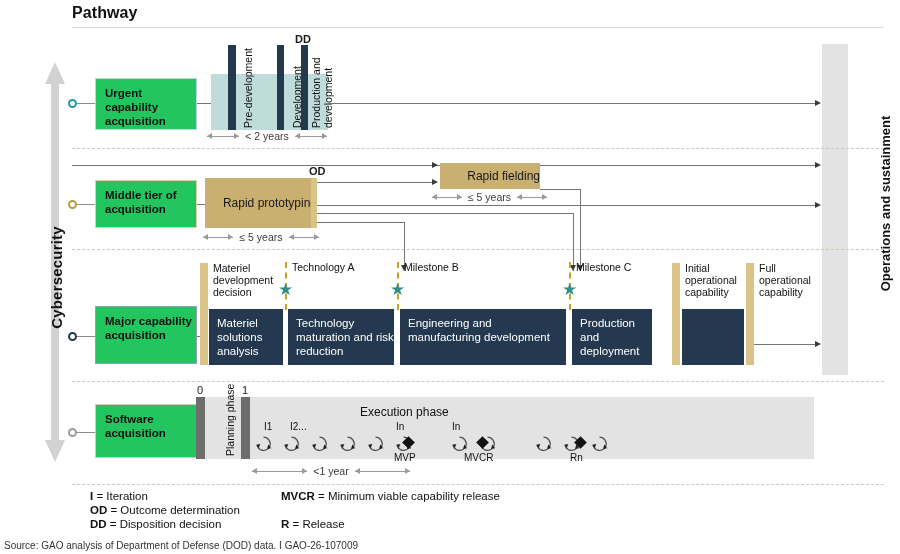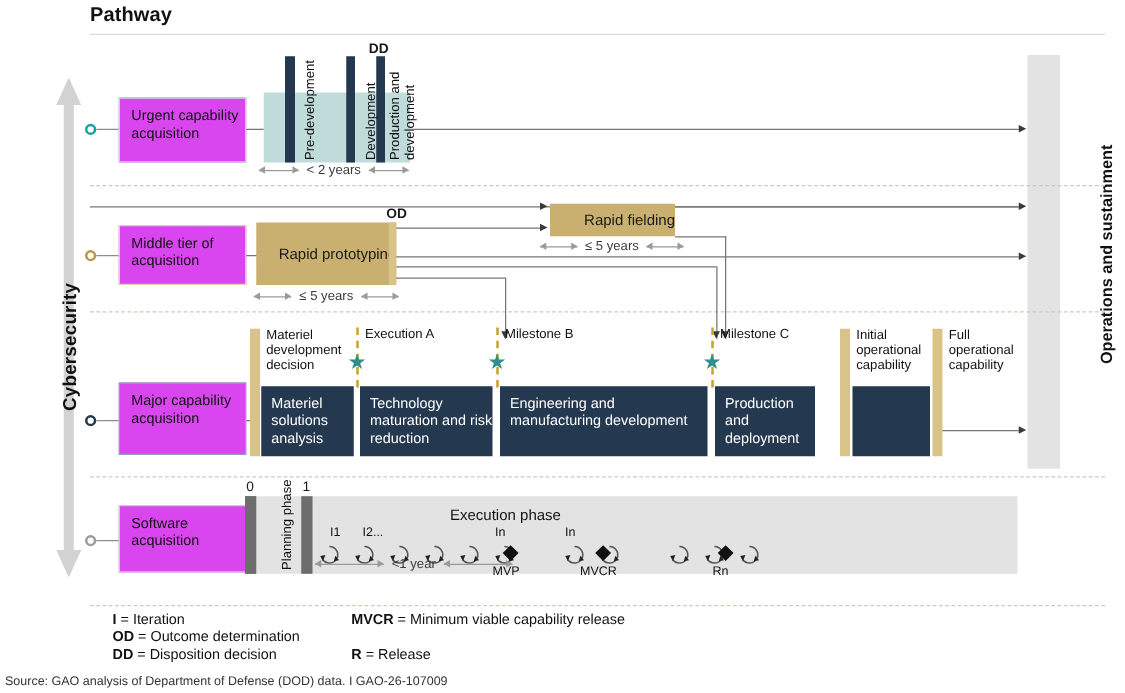--- a/index.html
+++ b/index.html
@@ -25,22 +25,22 @@
     transform:rotate(-90deg);
     font-size:15px;font-weight:bold;color:#111;letter-spacing:.2px;
   }
   #cyber-arrow{left:44px;top:62px;width:22px;height:400px;}
 
   
   .rowsep{height:0;border-top:1px dashed #cfc9b8;left:72px;width:812px;}
 
   
   .pbox{
-    background:#d946ef;border:1px solid #aaa;
-    font-size:11.5px;font-weight:normal;line-height:14px;
+    background:#22c55e;border:1px solid #aaa;
+    font-size:11.5px;font-weight:bold;line-height:14px;
     color:#111;padding:7px 0 0 9px;box-sizing:border-box;
     left:95px;width:102px;
   }
   .pbox.teal{border-color:#bcd9d6;}
   .pbox.gold{border-color:#ded2a8;}
   .pbox.navy{border-color:#8fa2b5;}
   .pbox.grey{border-color:#cccccc;}
 
   .pdot{width:9px;height:9px;border-radius:50%;border:2px solid #888;background:#fff;box-sizing:border-box;left:68px;}
   .pdot.teal{border-color:#16A0A0;}
@@ -210,21 +210,21 @@
   <div class="abs pstub" style="top:336px;"></div>
   <div class="abs pbox navy" style="top:306px;height:58px;">
     <span>Major capability acquisition</span>
   </div>
   <div class="abs hline" style="left:197px;top:336px;width:10px;"></div>
 
   <div class="abs goldbar" style="left:200px;top:263px;width:8px;height:102px;"></div>
   <div class="abs minilabel" style="left:213px;top:262px;width:68px;">Materiel development decision</div>
 
   <div class="abs msdash" style="left:285px;top:262px;height:48px;"></div>
-  <div class="abs msname" style="left:292px;top:261px;">Execution A</div>
+  <div class="abs msname" style="left:292px;top:261px;">Technology A</div>
   <div class="abs star" style="left:278px;top:281px;">★</div>
 
   <div class="abs msdash" style="left:397px;top:262px;height:48px;"></div>
   <div class="abs msname" style="left:404px;top:261px;">Milestone B</div>
   <div class="abs star" style="left:390px;top:281px;">★</div>
 
   <div class="abs msdash" style="left:569px;top:262px;height:48px;"></div>
   <div class="abs msname" style="left:576px;top:261px;">Milestone C</div>
   <div class="abs star" style="left:562px;top:281px;">★</div>
 
@@ -297,21 +297,21 @@
 
   <div class="abs diamond" style="left:404px;top:438px;"></div>
   <div class="abs dlabel" style="left:394px;top:452px;">MVP</div>
 
   <div class="abs diamond" style="left:478px;top:438px;"></div>
   <div class="abs dlabel" style="left:464px;top:452px;">MVCR</div>
 
   <div class="abs diamond" style="left:576px;top:438px;"></div>
   <div class="abs dlabel" style="left:570px;top:452px;">Rn</div>
 
-  <div class="abs span" style="left:252px;top:446px;width:158px;">
+  <div class="abs span" style="left:252px;top:466px;width:158px;">
     <div class="bar"></div>
       <div class="txt">&lt;1 year</div>
       <div class="bar"></div>
   </div>
 
   <div class="abs legitem" style="left:90px;top:489px;">
     <span class="bold">I</span><span> = Iteration</span>
   </div>
   <div class="abs legitem" style="left:90px;top:503px;">
     <span class="bold">OD</span><span> = Outcome determination</span>

